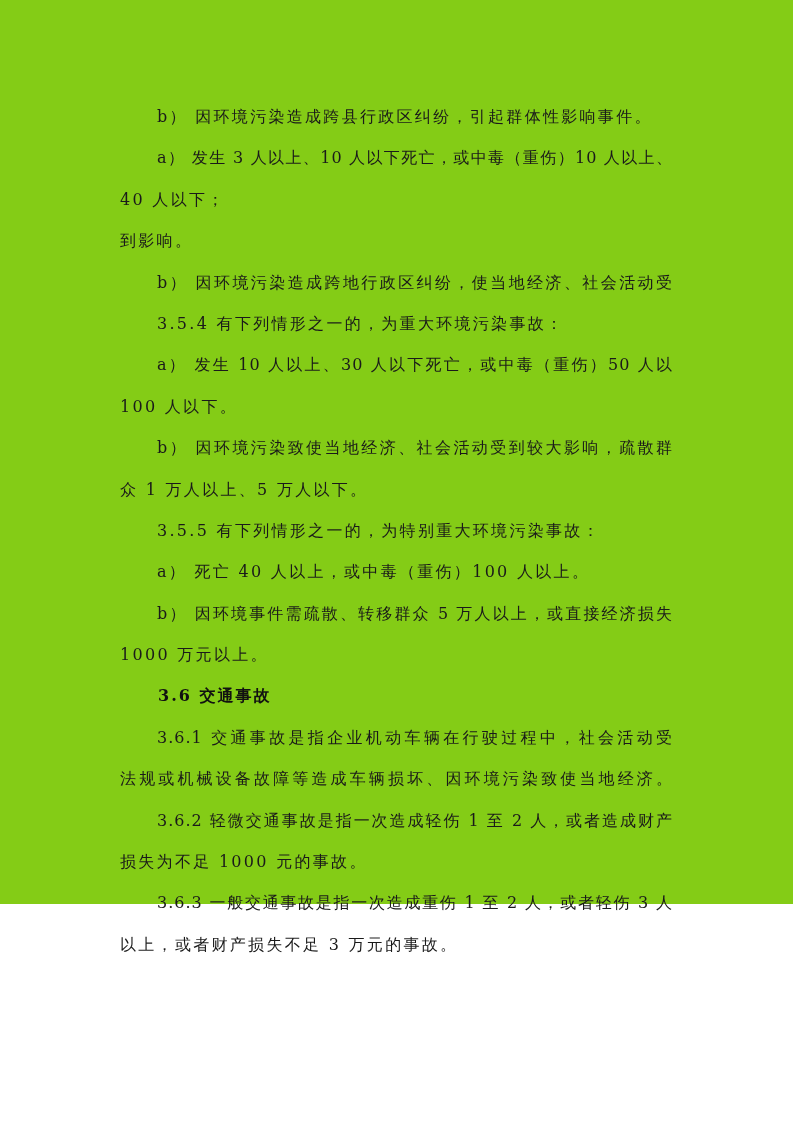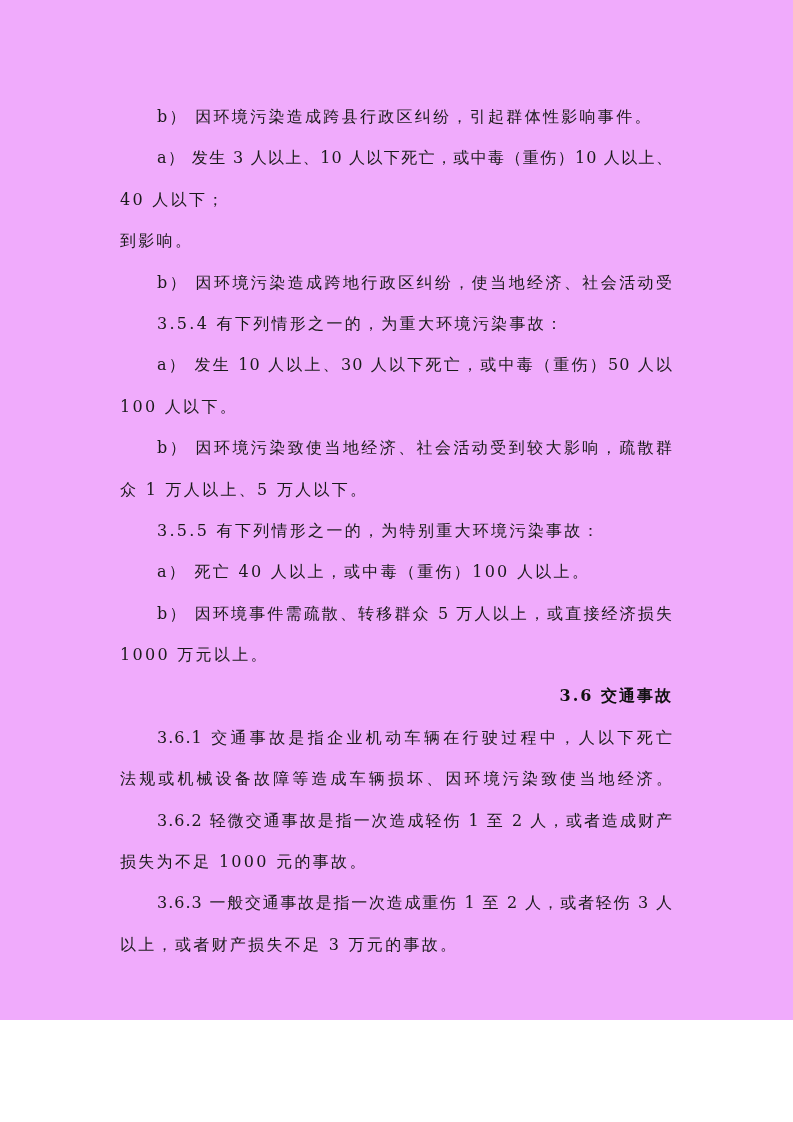--- a/index.html
+++ b/index.html
@@ -12,22 +12,22 @@
       height: 1122px;
       position: relative;
       overflow: hidden;
       font-family: "DejaVu Serif", "Liberation Serif", serif;
       color: #1a1a1a;
     }
     .page {
       position: absolute;
       left: 0; top: 0;
       width: 793px;
-      height: 1020px;
-      background: #f0abfc;
+      height: 904px;
+      background: #84cc16;
     }
     .body-text {
       position: absolute;
       left: 120px;
       top: 96px;
       width: 553px;
     }
     .para { margin: 0; padding: 0; }
     .line {
       height: 41.4px;
@@ -47,21 +47,20 @@
     }
     .heading {
       height: 41.4px;
       line-height: 41.4px;
       font-size: 16px;
       font-weight: bold;
       padding-left: 38px;
       letter-spacing: 2px;
       white-space: nowrap;
       color: #111111;
-      text-align: right;
     }
   </style>
 </head>
 <body>
 
 <div class="page">
   <div class="body-text">
 
     <div class="para">
       <div class="line first">b） 因环境污染造成跨县行政区纠纷，引起群体性影响事件。</div>
@@ -101,21 +100,21 @@
     </div>
 
     <div class="para">
       <div class="line first full">b） 因环境事件需疏散、转移群众 5 万人以上，或直接经济损失</div>
       <div class="line">1000 万元以上。</div>
     </div>
 
     <div class="heading">3.6 交通事故</div>
 
     <div class="para">
-      <div class="line first full">3.6.1 交通事故是指企业机动车辆在行驶过程中，人以下死亡</div>
+      <div class="line first full">3.6.1 交通事故是指企业机动车辆在行驶过程中，社会活动受</div>
       <div class="line full">法规或机械设备故障等造成车辆损坏、因环境污染致使当地经济。</div>
     </div>
 
     <div class="para">
       <div class="line first full">3.6.2 轻微交通事故是指一次造成轻伤 1 至 2 人，或者造成财产</div>
       <div class="line">损失为不足 1000 元的事故。</div>
     </div>
 
     <div class="para">
       <div class="line first full">3.6.3 一般交通事故是指一次造成重伤 1 至 2 人，或者轻伤 3 人</div>

